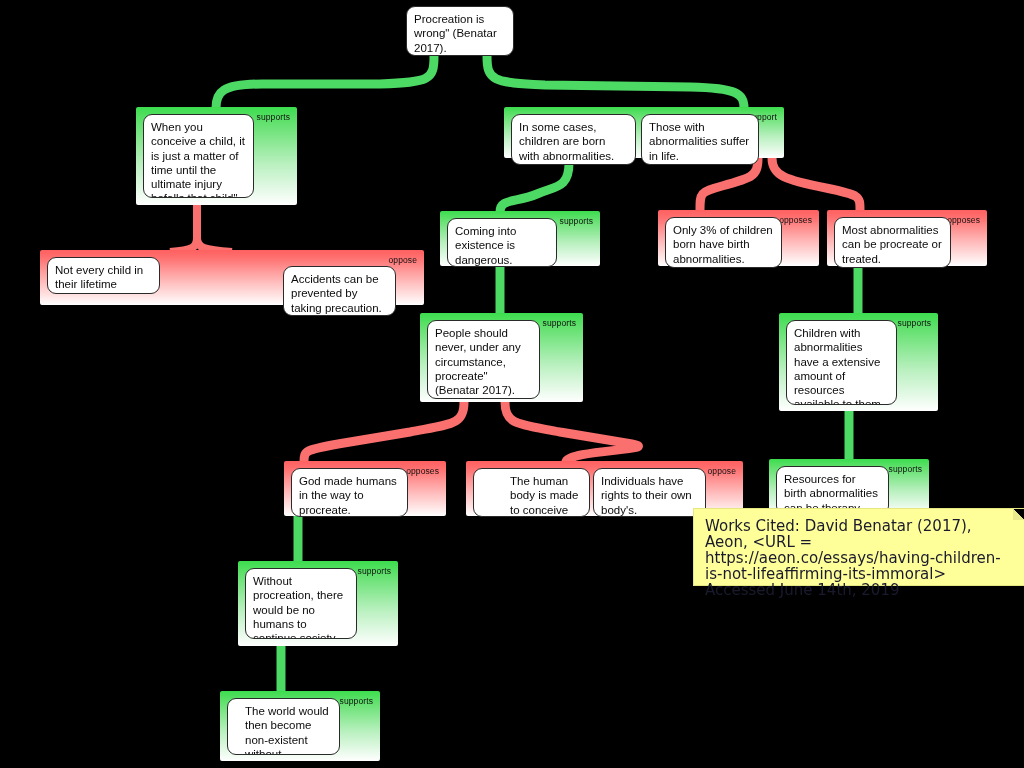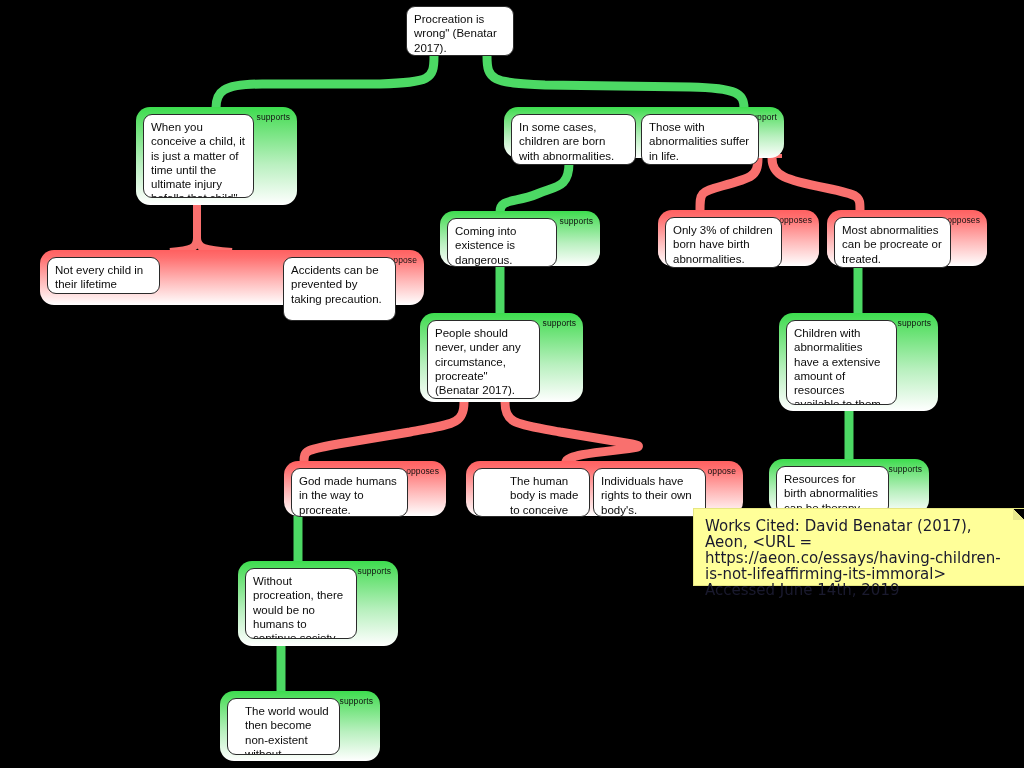--- a/index.html
+++ b/index.html
@@ -6,21 +6,21 @@
   body{
     width:1024px;height:768px;overflow:hidden;position:relative;
     font-family:"Liberation Sans",sans-serif;
   }
   #stage{position:absolute;left:0;top:0;width:1024px;height:768px;}
   #wires{position:absolute;left:0;top:0;width:1024px;height:768px;pointer-events:none;}
 
   
   .grp{
     position:absolute;
-    border-radius:14px;
+    border-radius:2px;
     box-sizing:border-box;
   }
   .grp.sup{ background:linear-gradient(to bottom,#3cdd4e 0%,#5ee06a 14%,#b9f0bf 58%,#ffffff 100%); }
   .grp.opp{ background:linear-gradient(to bottom,#ff6060 0%,#ff7070 14%,#ffbcbc 58%,#ffffff 100%);margin-left:30px; }
 
   .grp .tag{
     position:absolute;
     top:5px;right:7px;
     font-size:8.5px;
     line-height:10px;
@@ -124,21 +124,21 @@
 
   <div class="grp sup" style="left:504px;top:107px;width:280px;height:51px;">
     <span class="tag">support</span>
     <div class="claim" style="left:7px;top:7px;width:125px;height:51px;">In some cases, children are born with abnormalities.</div>
     <div class="claim" style="left:137px;top:7px;width:118px;height:51px;">Those with abnormalities suffer in life.</div>
   </div>
 
   <div class="grp opp" style="left:10px;top:250px;width:384px;height:55px;">
     <span class="tag">oppose</span>
     <div class="claim" style="left:7px;top:7px;width:113px;height:37px;">Not every child in their lifetime sustain injuries.</div>
-    <div class="claim" style="left:243px;top:7px;width:113px;height:64px;">Accidents can be prevented by taking precaution.</div>
+    <div class="claim" style="left:243px;top:16px;width:113px;height:50px;">Accidents can be prevented by taking precaution.</div>
   </div>
 
   <div class="grp sup" style="left:440px;top:211px;width:160px;height:55px;">
     <span class="tag">supports</span>
     <div class="claim" style="left:7px;top:7px;width:110px;height:49px;">Coming into existence is dangerous.</div>
   </div>
 
   <div class="grp opp" style="left:628px;top:210px;width:161px;height:56px;">
     <span class="tag">opposes</span>
     <div class="claim" style="left:7px;top:7px;width:117px;height:51px;">Only 3% of children born have birth abnormalities.</div>

